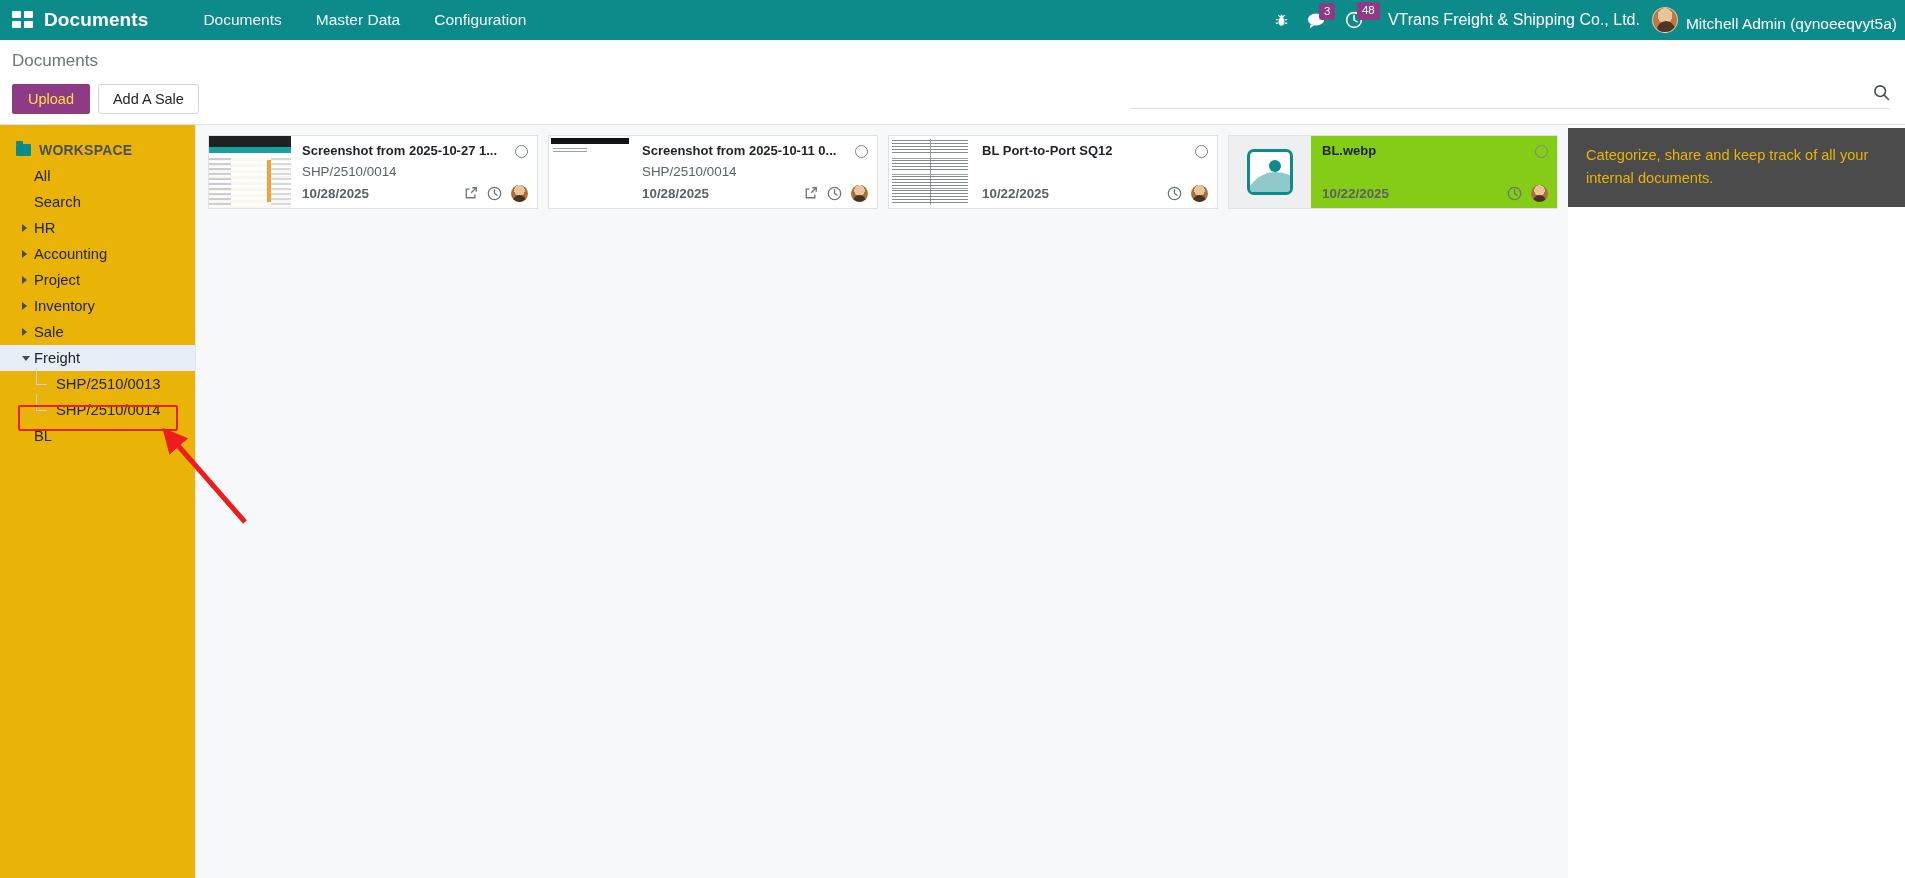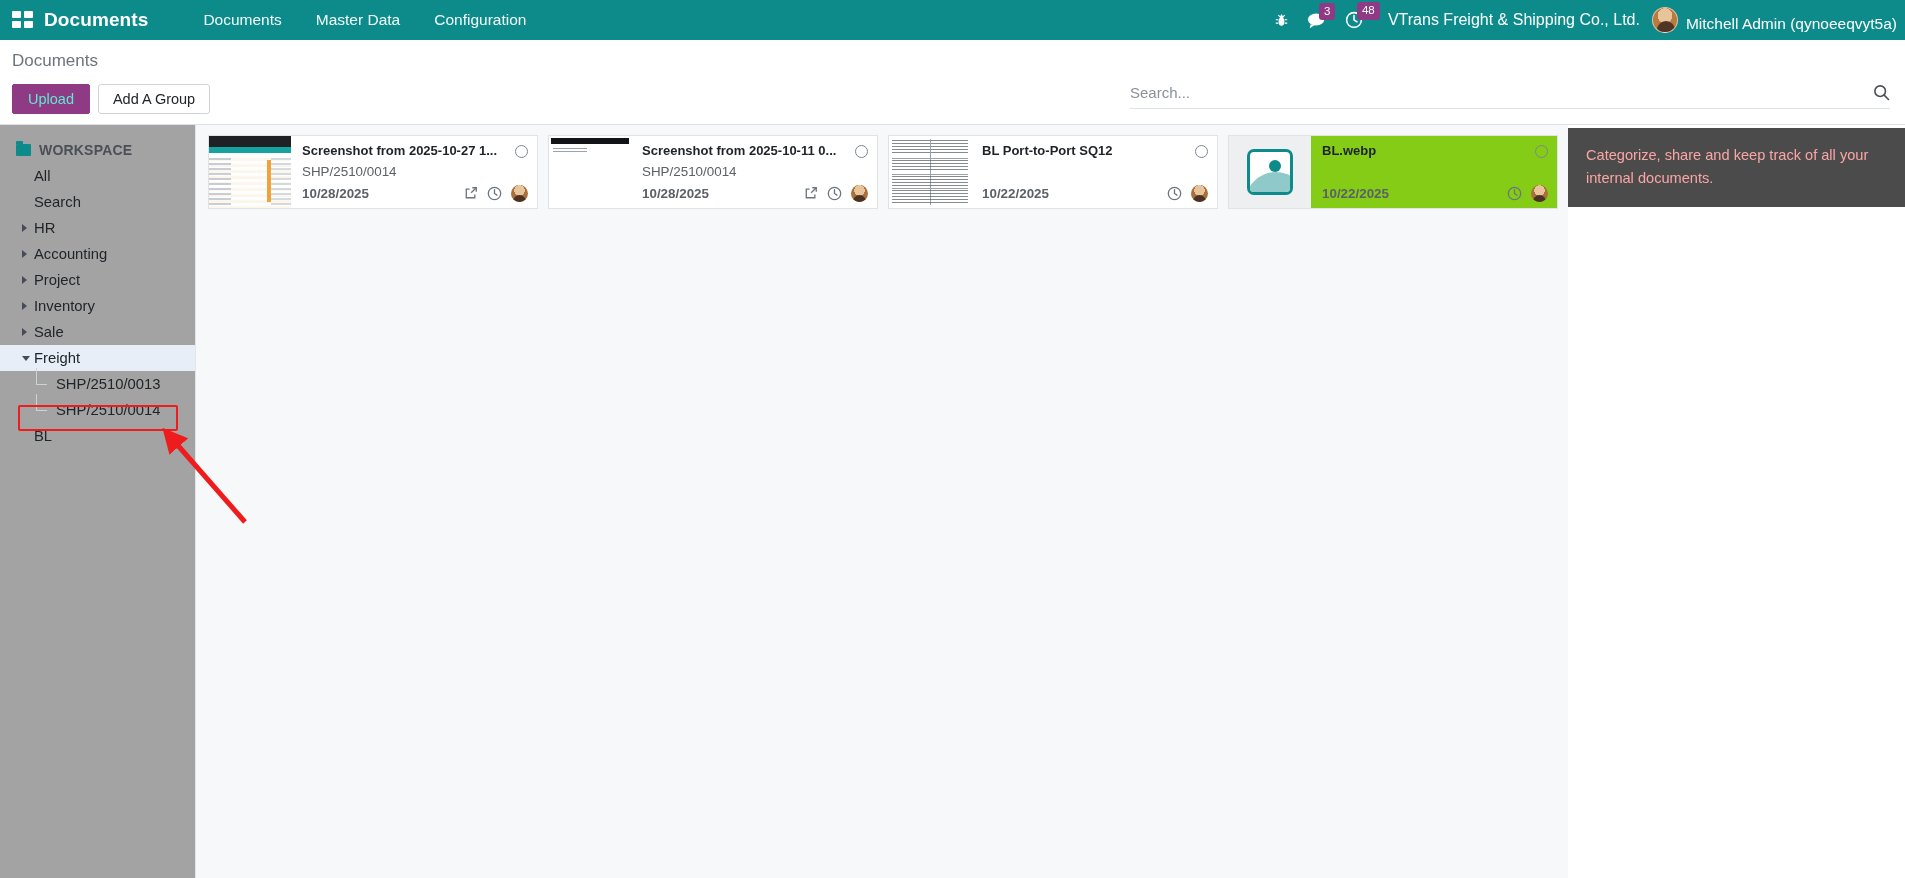--- a/index.html
+++ b/index.html
@@ -68,21 +68,21 @@
     width: 1905px; height: 85px;
     background: #ffffff;
     border-bottom: 1px solid #dee2e6;
   }
   .breadcrumb {
     position: absolute; left: 12px; top: 11px;
     font-size: 17px; color: #6c757d;
   }
   .cp-buttons { position: absolute; left: 12px; top: 44px; display: flex; gap: 8px; }
   .btn-upload {
-    background: #8f3a84; color: #5eead4; border: 1px solid #8f3a84;
+    background: #8f3a84; color: #fde047; border: 1px solid #8f3a84;
     font-size: 14.5px; padding: 6px 15px; border-radius: 2px; cursor: pointer;
     font-family: inherit;
   }
   .btn-link {
     background: #fff; color: #212529; border: 1px solid #d2d4d7;
     font-size: 14.5px; padding: 6px 14px; border-radius: 3px; cursor: pointer;
     font-family: inherit;
   }
 
   .searchview {
@@ -115,21 +115,21 @@
   .view-btn {
     padding: 5px 11px; cursor: pointer; display: flex; align-items: center;
     border-radius: 2px;
   }
   .view-btn.active { background: #f2f3f5; }
 
   
   .sidebar {
     position: absolute; left: 0; top: 125px;
     width: 196px; height: 753px;
-    background: #a3a3a3;
+    background: #eab308;
     border-right: 1px solid #e3e6e8;
     padding-top: 12px;
     font-size: 14.8px;
   }
   .ws-header {
     display: flex; align-items: center; gap: 8px;
     padding: 5px 10px 5px 16px;
     font-weight: 700; color: #4a5056; font-size: 14px; letter-spacing: .2px;
     cursor: pointer;
   }
@@ -276,21 +276,21 @@
     background:#4a3223; border-radius:7px 7px 0 0;
   }
 
   
   .right-panel {
     position: absolute; left: 1568px; top: 125px;
     width: 337px; height: 753px; background: #ffffff;
   }
   .tooltip-box {
     position: absolute; top: 3px; left: 0; right: 0;
-    background: #4b4b4b; color: #fca5a5;
+    background: #4b4b4b; color: #eab308;
     padding: 16px 18px 18px 18px;
     font-size: 14.6px; line-height: 1.55;
   }
 
   
   .anno-box {
     position: absolute; left: 18px; top: 405px;
     width: 160px; height: 26px;
     border: 2.5px solid #ee1c1c; border-radius: 2px;
     pointer-events: none;
@@ -342,25 +342,24 @@
       <span class="user-name">Mitchell Admin (qynoeeqvyt5a)</span>
     </div>
   </div>
 </div>
 
 <div class="control-panel">
   <div class="breadcrumb">Documents</div>
 
   <div class="cp-buttons">
     <button class="btn-upload">Upload</button>
-    <button class="btn-link">Add A Group</button>
+    <button class="btn-link">Add A Sale</button>
   </div>
 
   <div class="searchview">
-    <input class="search-input" type="text" placeholder="Search..." style="">
     <span class="search-icon-btn">
       <svg width="17" height="17" viewBox="0 0 18 18" fill="none" stroke="#495057" stroke-width="1.7">
         <circle cx="7.6" cy="7.6" r="5.6"></circle>
           <path d="M11.8 11.8 L16.4 16.4" stroke-linecap="round"></path>
       </svg>
     </span>
   </div>
 
   <div class="cp-bottom">
     <div class="dropdown-toggle">

